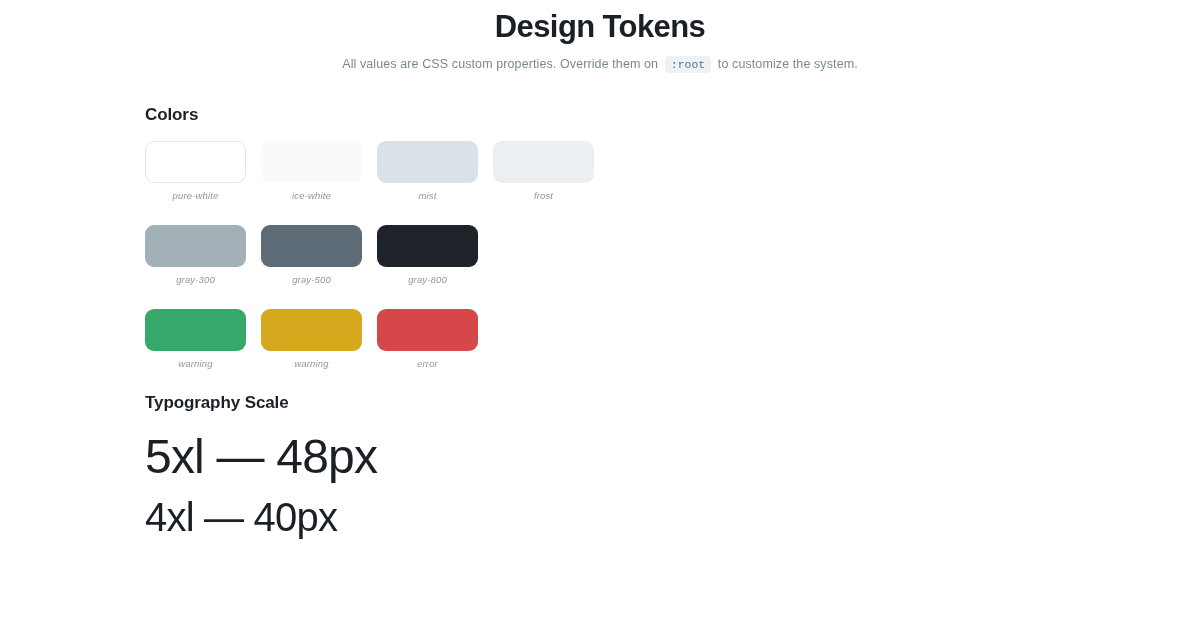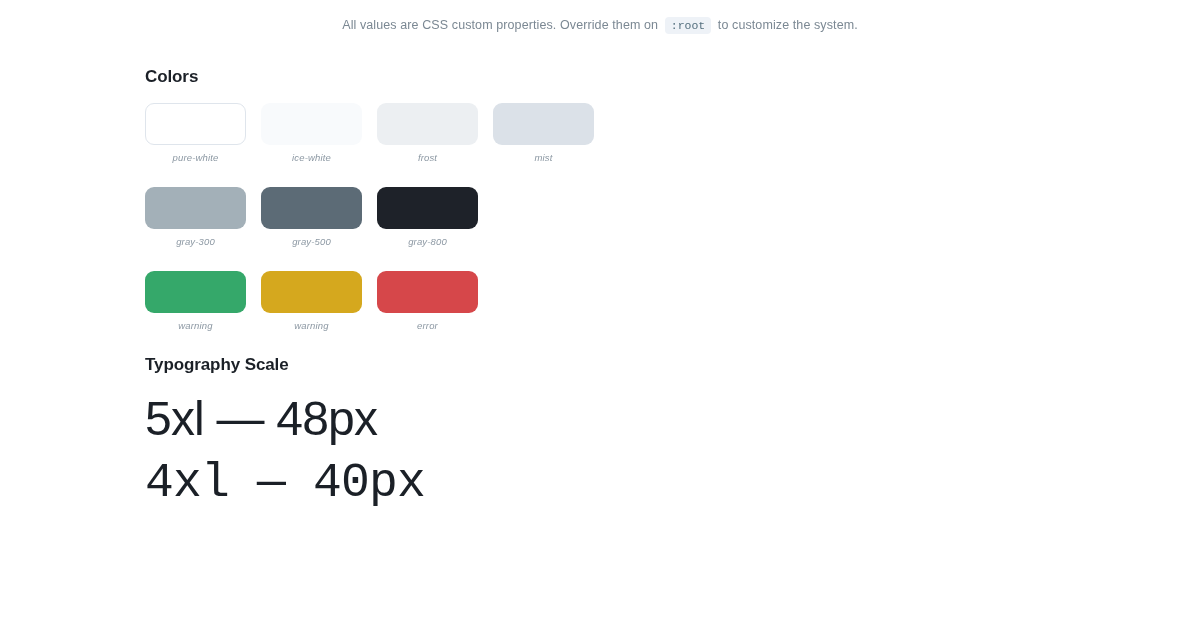--- a/index.html
+++ b/index.html
@@ -108,20 +108,21 @@
     margin-bottom: 8px;
     white-space: nowrap;
   }
 </style>
 </head>
 <body>
 
 <div class="page">
 
   <div class="header">
+    <h1 class="page-title">Design Tokens</h1>
     <p class="subtitle">
       <span>All values are CSS custom properties. Override them on</span>
       <code class="code-chip">:root</code>
       <span>to customize the system.</span>
     </p>
   </div>
 
   <div class="content">
 
     <h2 class="section-title">Colors</h2>
@@ -129,26 +130,26 @@
         <div class="swatch-row">
           <div class="swatch-cell">
             <div class="swatch-chip" style="background: rgb(255, 255, 255); border: 1px solid rgb(223, 229, 236);"></div>
             <div class="swatch-label">pure-white</div>
           </div>
           <div class="swatch-cell">
             <div class="swatch-chip" style="background: rgb(248, 250, 252);"></div>
             <div class="swatch-label">ice-white</div>
           </div>
           <div class="swatch-cell">
+            <div class="swatch-chip" style="background: rgb(219, 225, 232);"></div>
+            <div class="swatch-label">mist</div>
+          </div>
+          <div class="swatch-cell">
             <div class="swatch-chip" style="background: rgb(236, 239, 242);"></div>
             <div class="swatch-label">frost</div>
-          </div>
-          <div class="swatch-cell">
-            <div class="swatch-chip" style="background: rgb(219, 225, 232);"></div>
-            <div class="swatch-label">mist</div>
           </div>
         </div>
         <div class="swatch-row">
           <div class="swatch-cell">
             <div class="swatch-chip" style="background: rgb(163, 176, 184);"></div>
             <div class="swatch-label">gray-300</div>
           </div>
           <div class="swatch-cell">
             <div class="swatch-chip" style="background: rgb(92, 107, 118);"></div>
             <div class="swatch-label">gray-500</div>
@@ -171,18 +172,18 @@
             <div class="swatch-chip" style="background: rgb(214, 71, 74);"></div>
             <div class="swatch-label">error</div>
           </div>
         </div>
       </div>
 
     <div class="type-section">
       <h2 class="section-title">Typography Scale</h2>
       <div id="type-rows">
           <div class="type-row" style="font-size: 48px;">5xl — 48px</div>
-          <div class="type-row" style="font-size: 48px; font-family: Liberation Mono, monospace;">4xl — 40px</div>
+          <div class="type-row" style="font-size: 40px;">4xl — 40px</div>
         </div>
     </div>
 
   </div>
 </div>
 
 </body></html>

